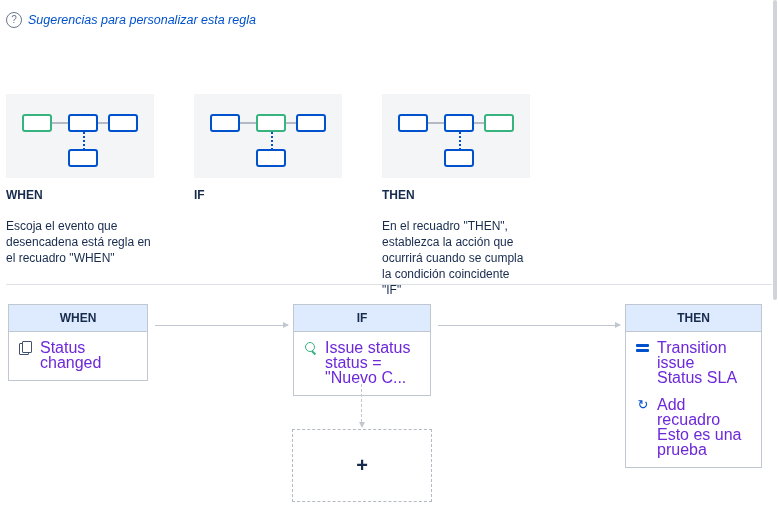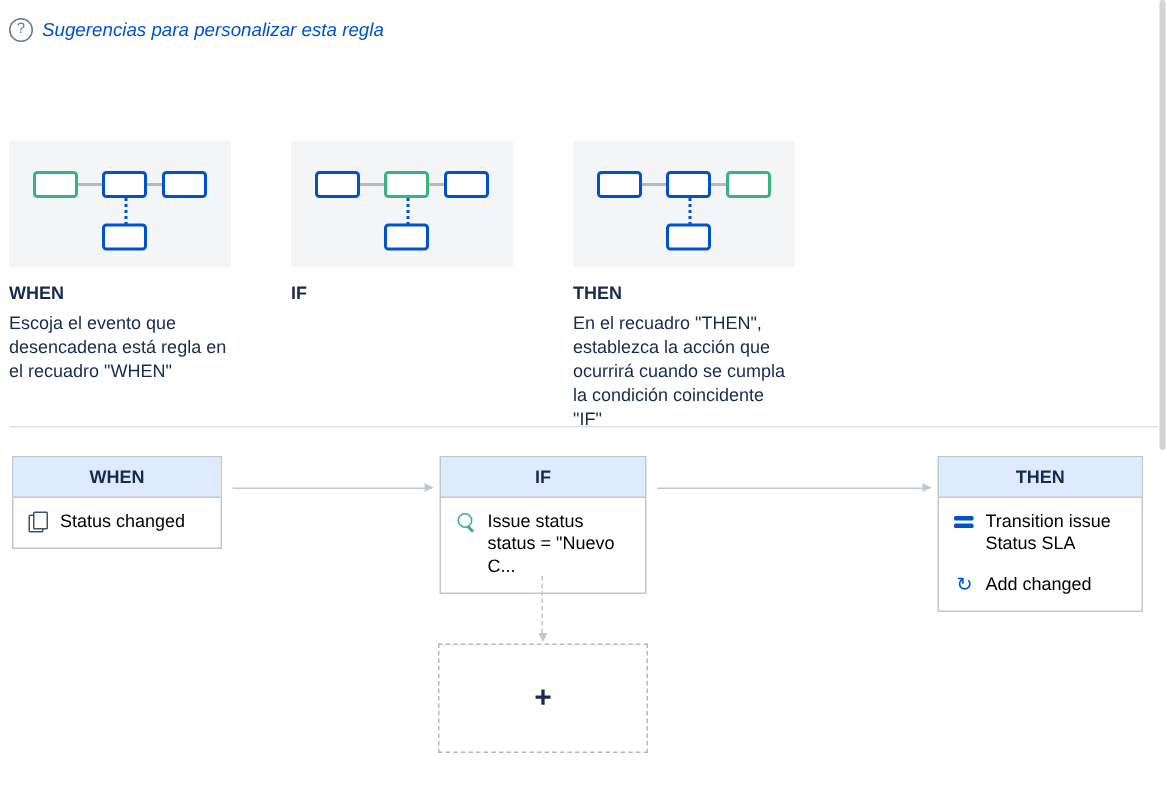--- a/index.html
+++ b/index.html
@@ -97,21 +97,21 @@
     width: 0;
     border-left: 2px dotted #0052cc;
   }
   .card-label {
     margin-top: 10px;
     font-weight: bold;
     font-size: 12px;
     color: #172b4d;
   }
   .card-text {
-    margin-top: 5px;
+    margin-top: 16px;
     font-size: 12px;
     line-height: 16px;
     color: #172b4d;
   }
 
   .divider {
     position: absolute;
     left: 6px;
     top: 284px;
     width: 766px;
@@ -146,23 +146,23 @@
     padding: 8px 10px 10px 10px;
   }
   .node-row {
     display: flex;
     gap: 7px;
     align-items: flex-start;
     margin-bottom: 12px;
   }
   .node-row:last-child { margin-bottom: 0; }
   .row-text {
-    font-size: 12px;
+    font-size: 16px;
     line-height: 15px;
-    color: #000000;
+    color: #6d28d9;
   }
   .row-sub {
     display: block;
   }
 
   
   .ic {
     width: 14px;
     flex: 0 0 14px;
     height: 14px;
@@ -373,21 +373,22 @@
         <div class="node-row">
           <span class="ic ic-transition"></span>
           <span class="row-text">
             <span>Transition issue</span>
             <span class="row-sub">Status SLA</span>
           </span>
         </div>
         <div class="node-row">
           <span class="ic ic-refresh">↻</span>
           <span class="row-text">
-            <span>Add changed</span>
+            <span>Add recuadro</span>
+            <span class="row-sub">Esto es una prueba</span>
           </span>
         </div>
       </div>
     </div>
 
     <div class="varrow" style="left:361px; top:80px; height:38px;"></div>
 
     <div class="add-node" style="left:292px; top:125px; width:140px; height:73px;">
       <span>+</span>
     </div>

